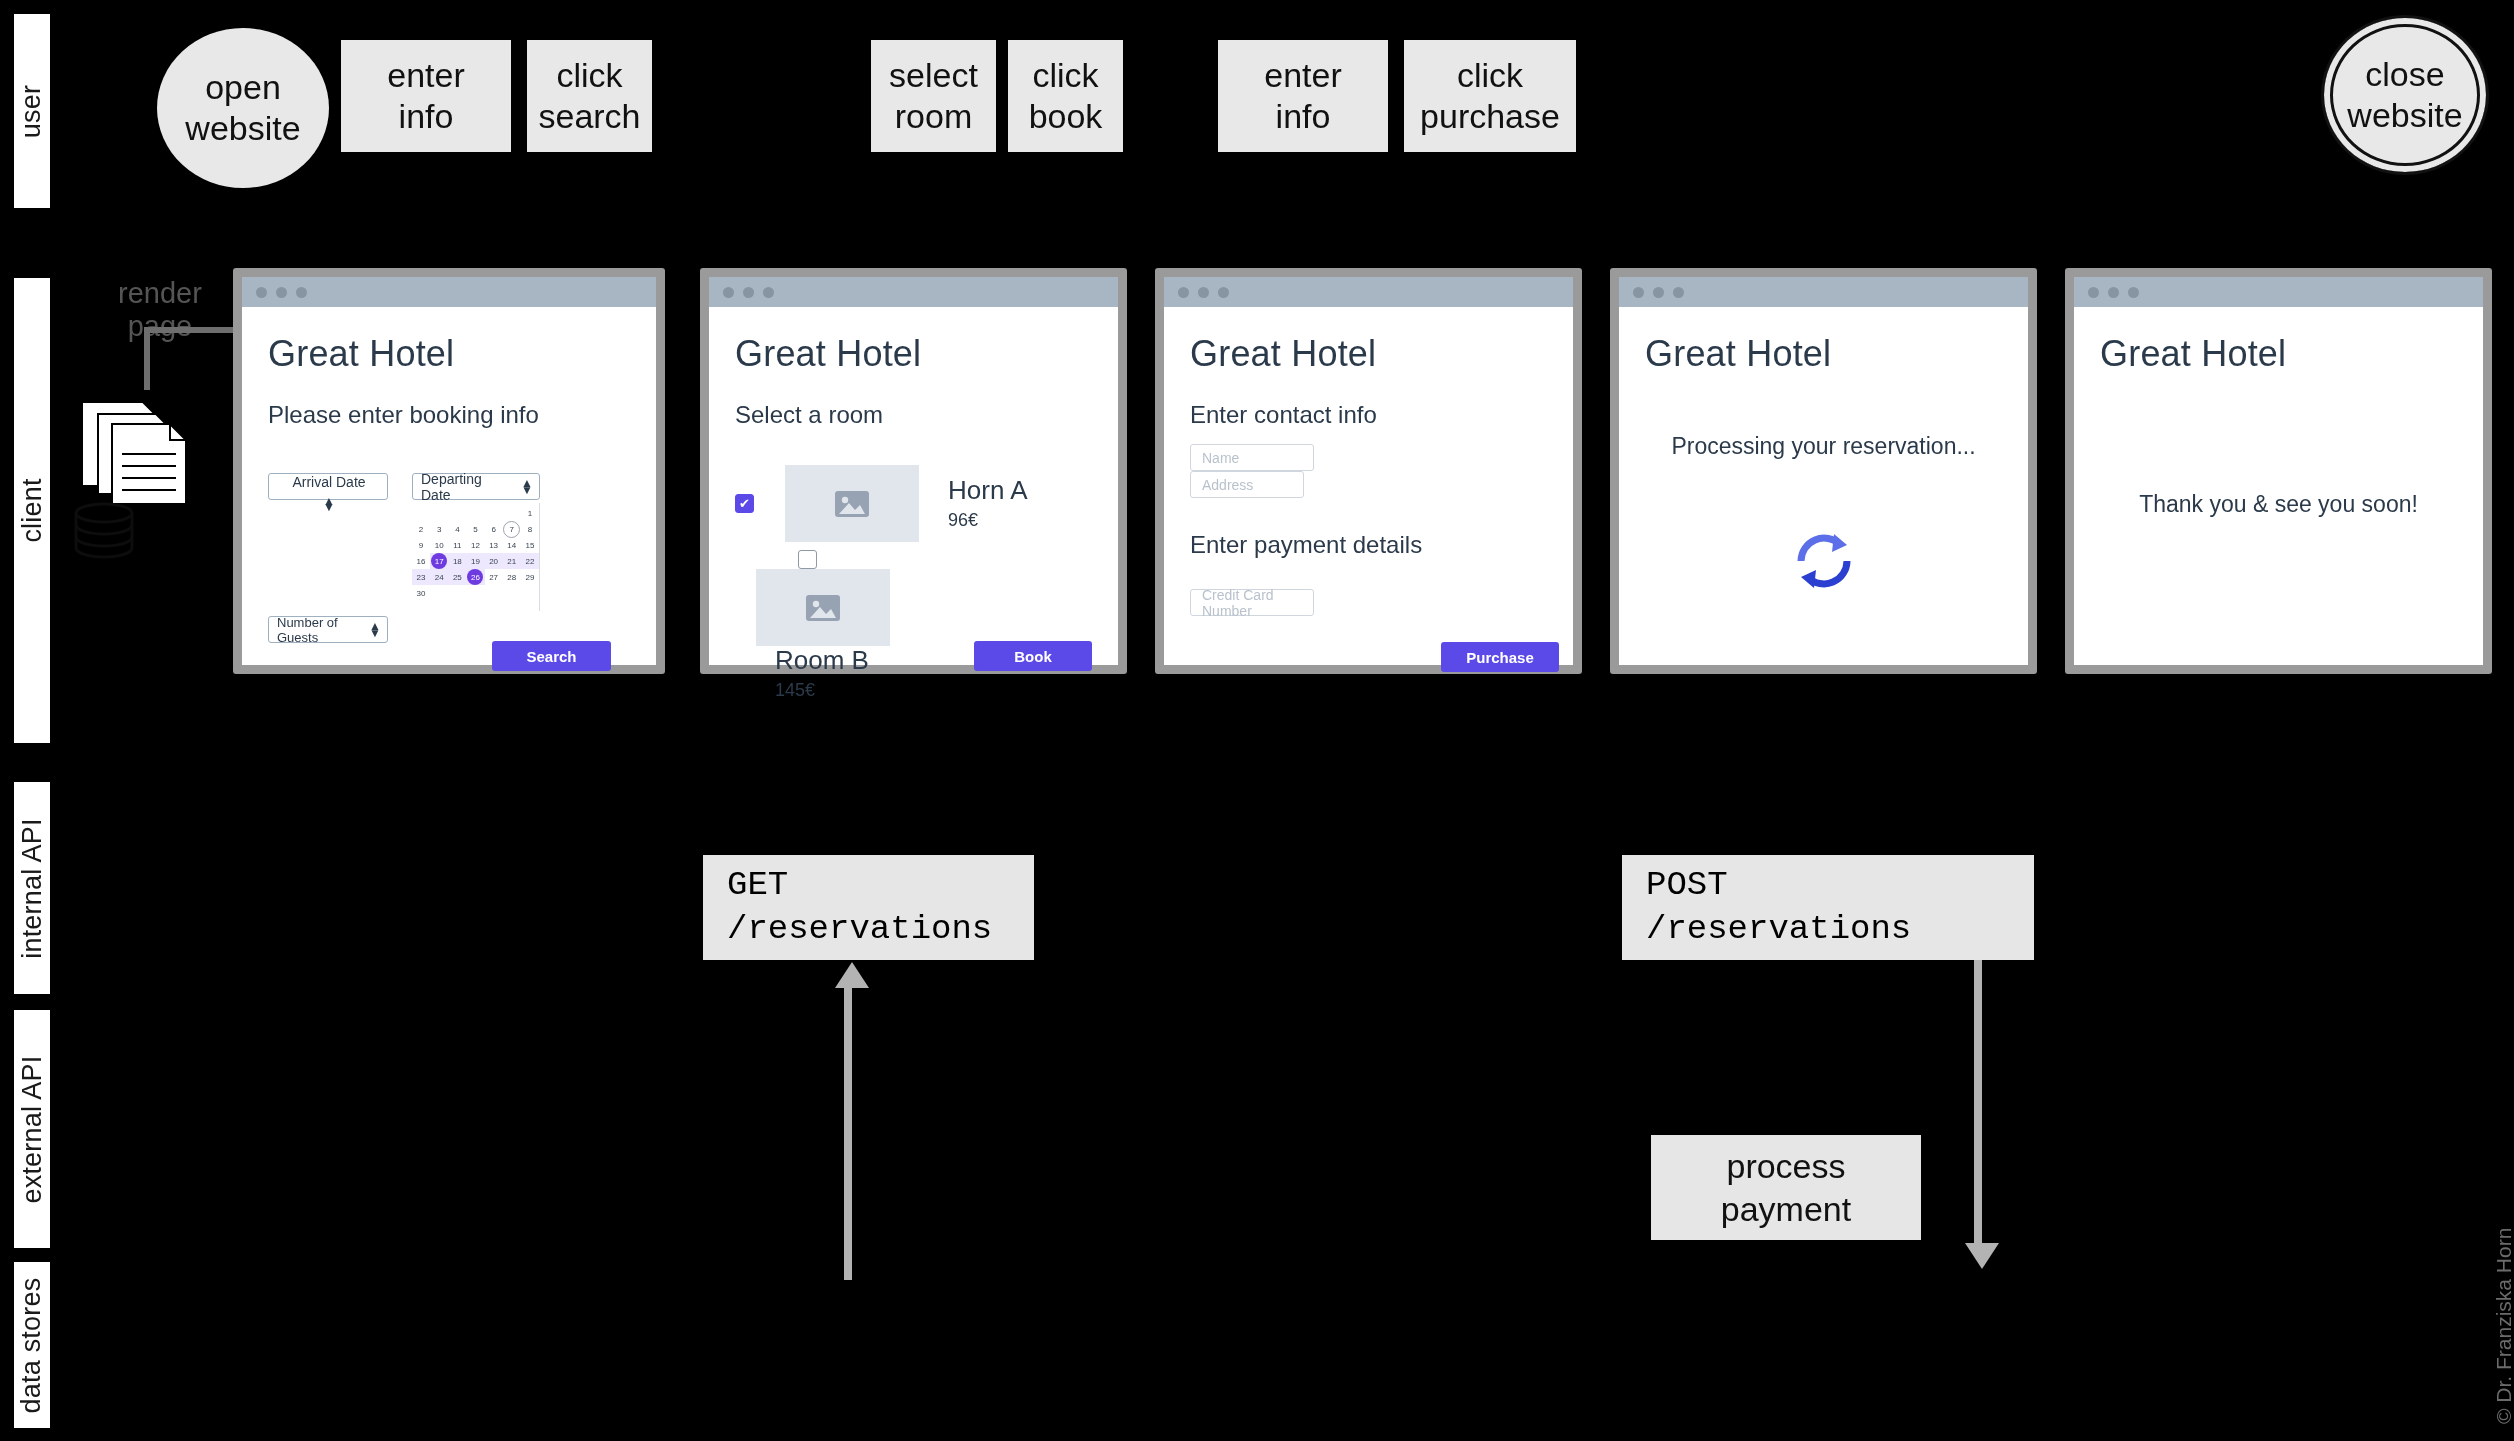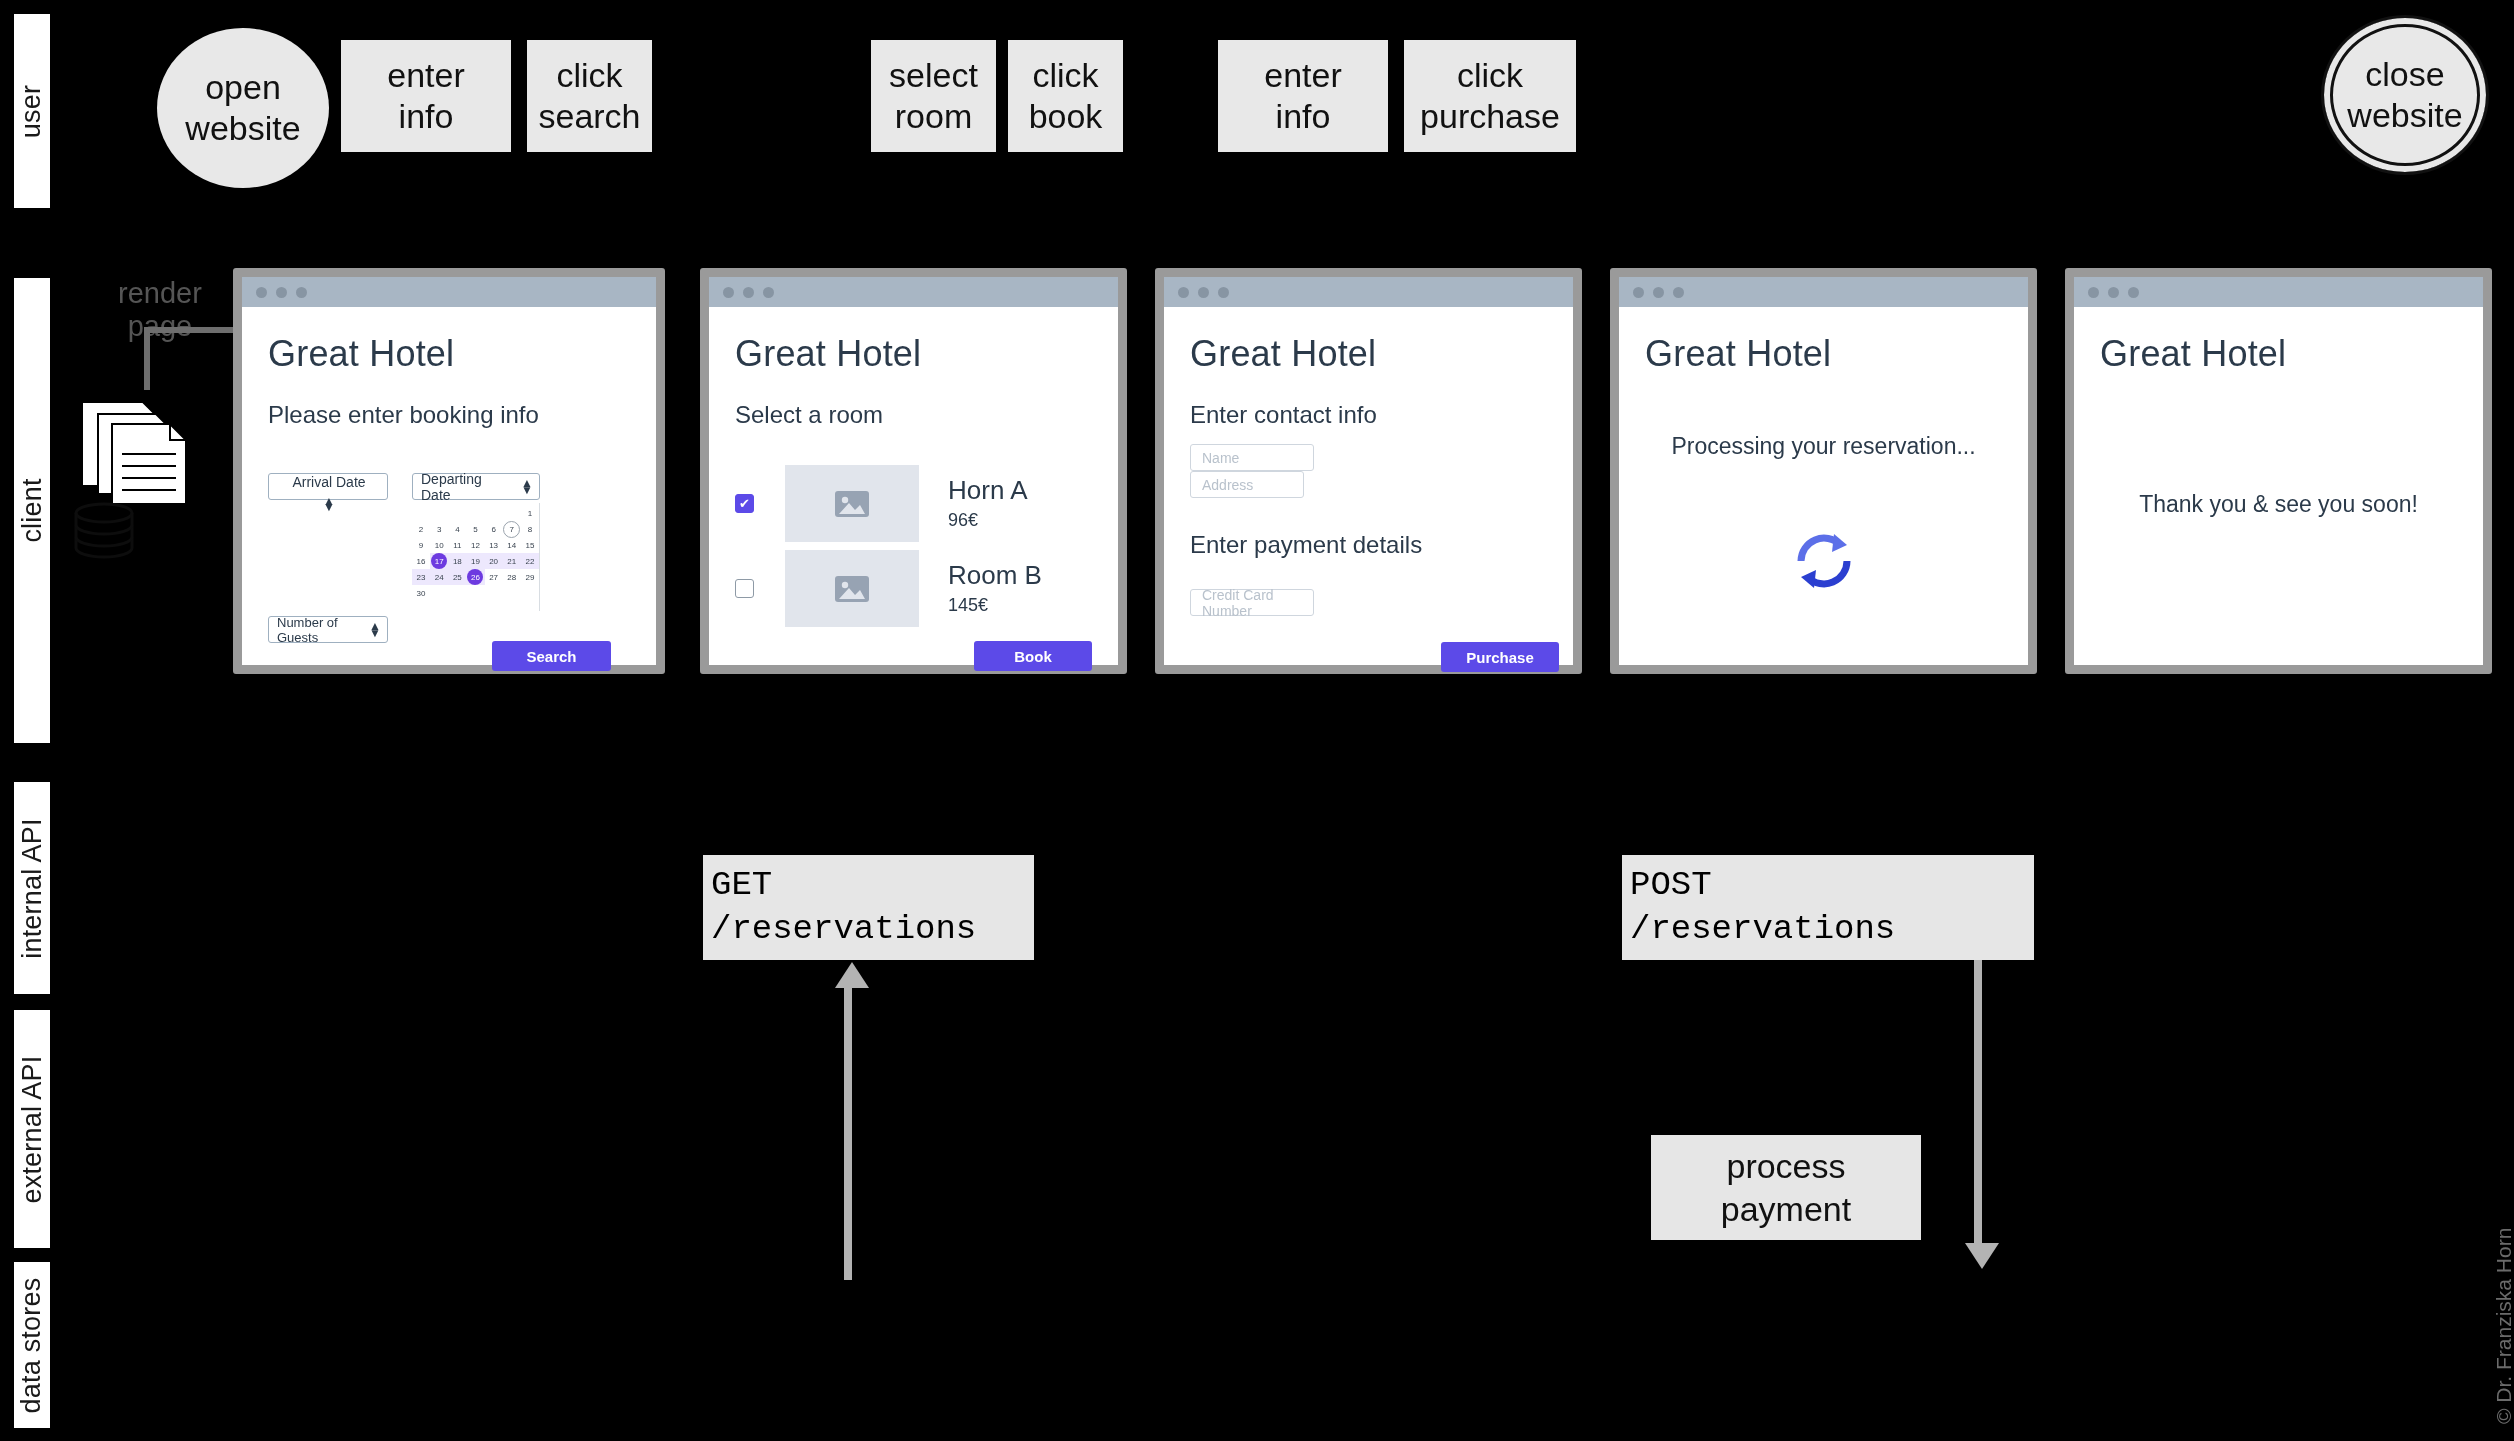--- a/index.html
+++ b/index.html
@@ -215,21 +215,21 @@
   .api-box {
     position: absolute;
     background: #e6e6e6;
     color: #000000;
     font-family: "Liberation Mono", monospace;
     font-size: 34px;
     line-height: 1.28;
     display: flex;
     flex-direction: column;
     justify-content: center;
-    padding-left: 8px;
+    padding-left: 24px;
     white-space: pre-line;
   }
   .plain-box {
     position: absolute;
     background: #e6e6e6;
     color: #111111;
     font-size: 34px;
     line-height: 1.24;
     display: flex; align-items: center; justify-content: center;
     text-align: center;
@@ -542,21 +542,21 @@
             <circle cx="13" cy="13" r="3.2" fill="#e1e5ec"></circle>
             <path d="M7 27 L17 16 L23 23 L28 18 L33 27 Z" fill="#e1e5ec"></path>
           </svg>
         </div>
         <div class="room-meta">
           <div class="room-name">Horn A</div>
           <div class="room-price">96€</div>
         </div>
       </div>
 
-      <div class="room-row" style="left:26px; top:243px;">
+      <div class="room-row" style="left:16px; top:243px;flex-direction:column;">
         <div class="cbox"></div>
         <div class="thumb">
           <svg width="40" height="34" viewBox="0 0 40 34">
             <rect x="3" y="4" width="34" height="26" rx="3" fill="#97a3b3"></rect>
             <circle cx="13" cy="13" r="3.2" fill="#e1e5ec"></circle>
             <path d="M7 27 L17 16 L23 23 L28 18 L33 27 Z" fill="#e1e5ec"></path>
           </svg>
         </div>
         <div class="room-meta">
           <div class="room-name">Room B</div>

